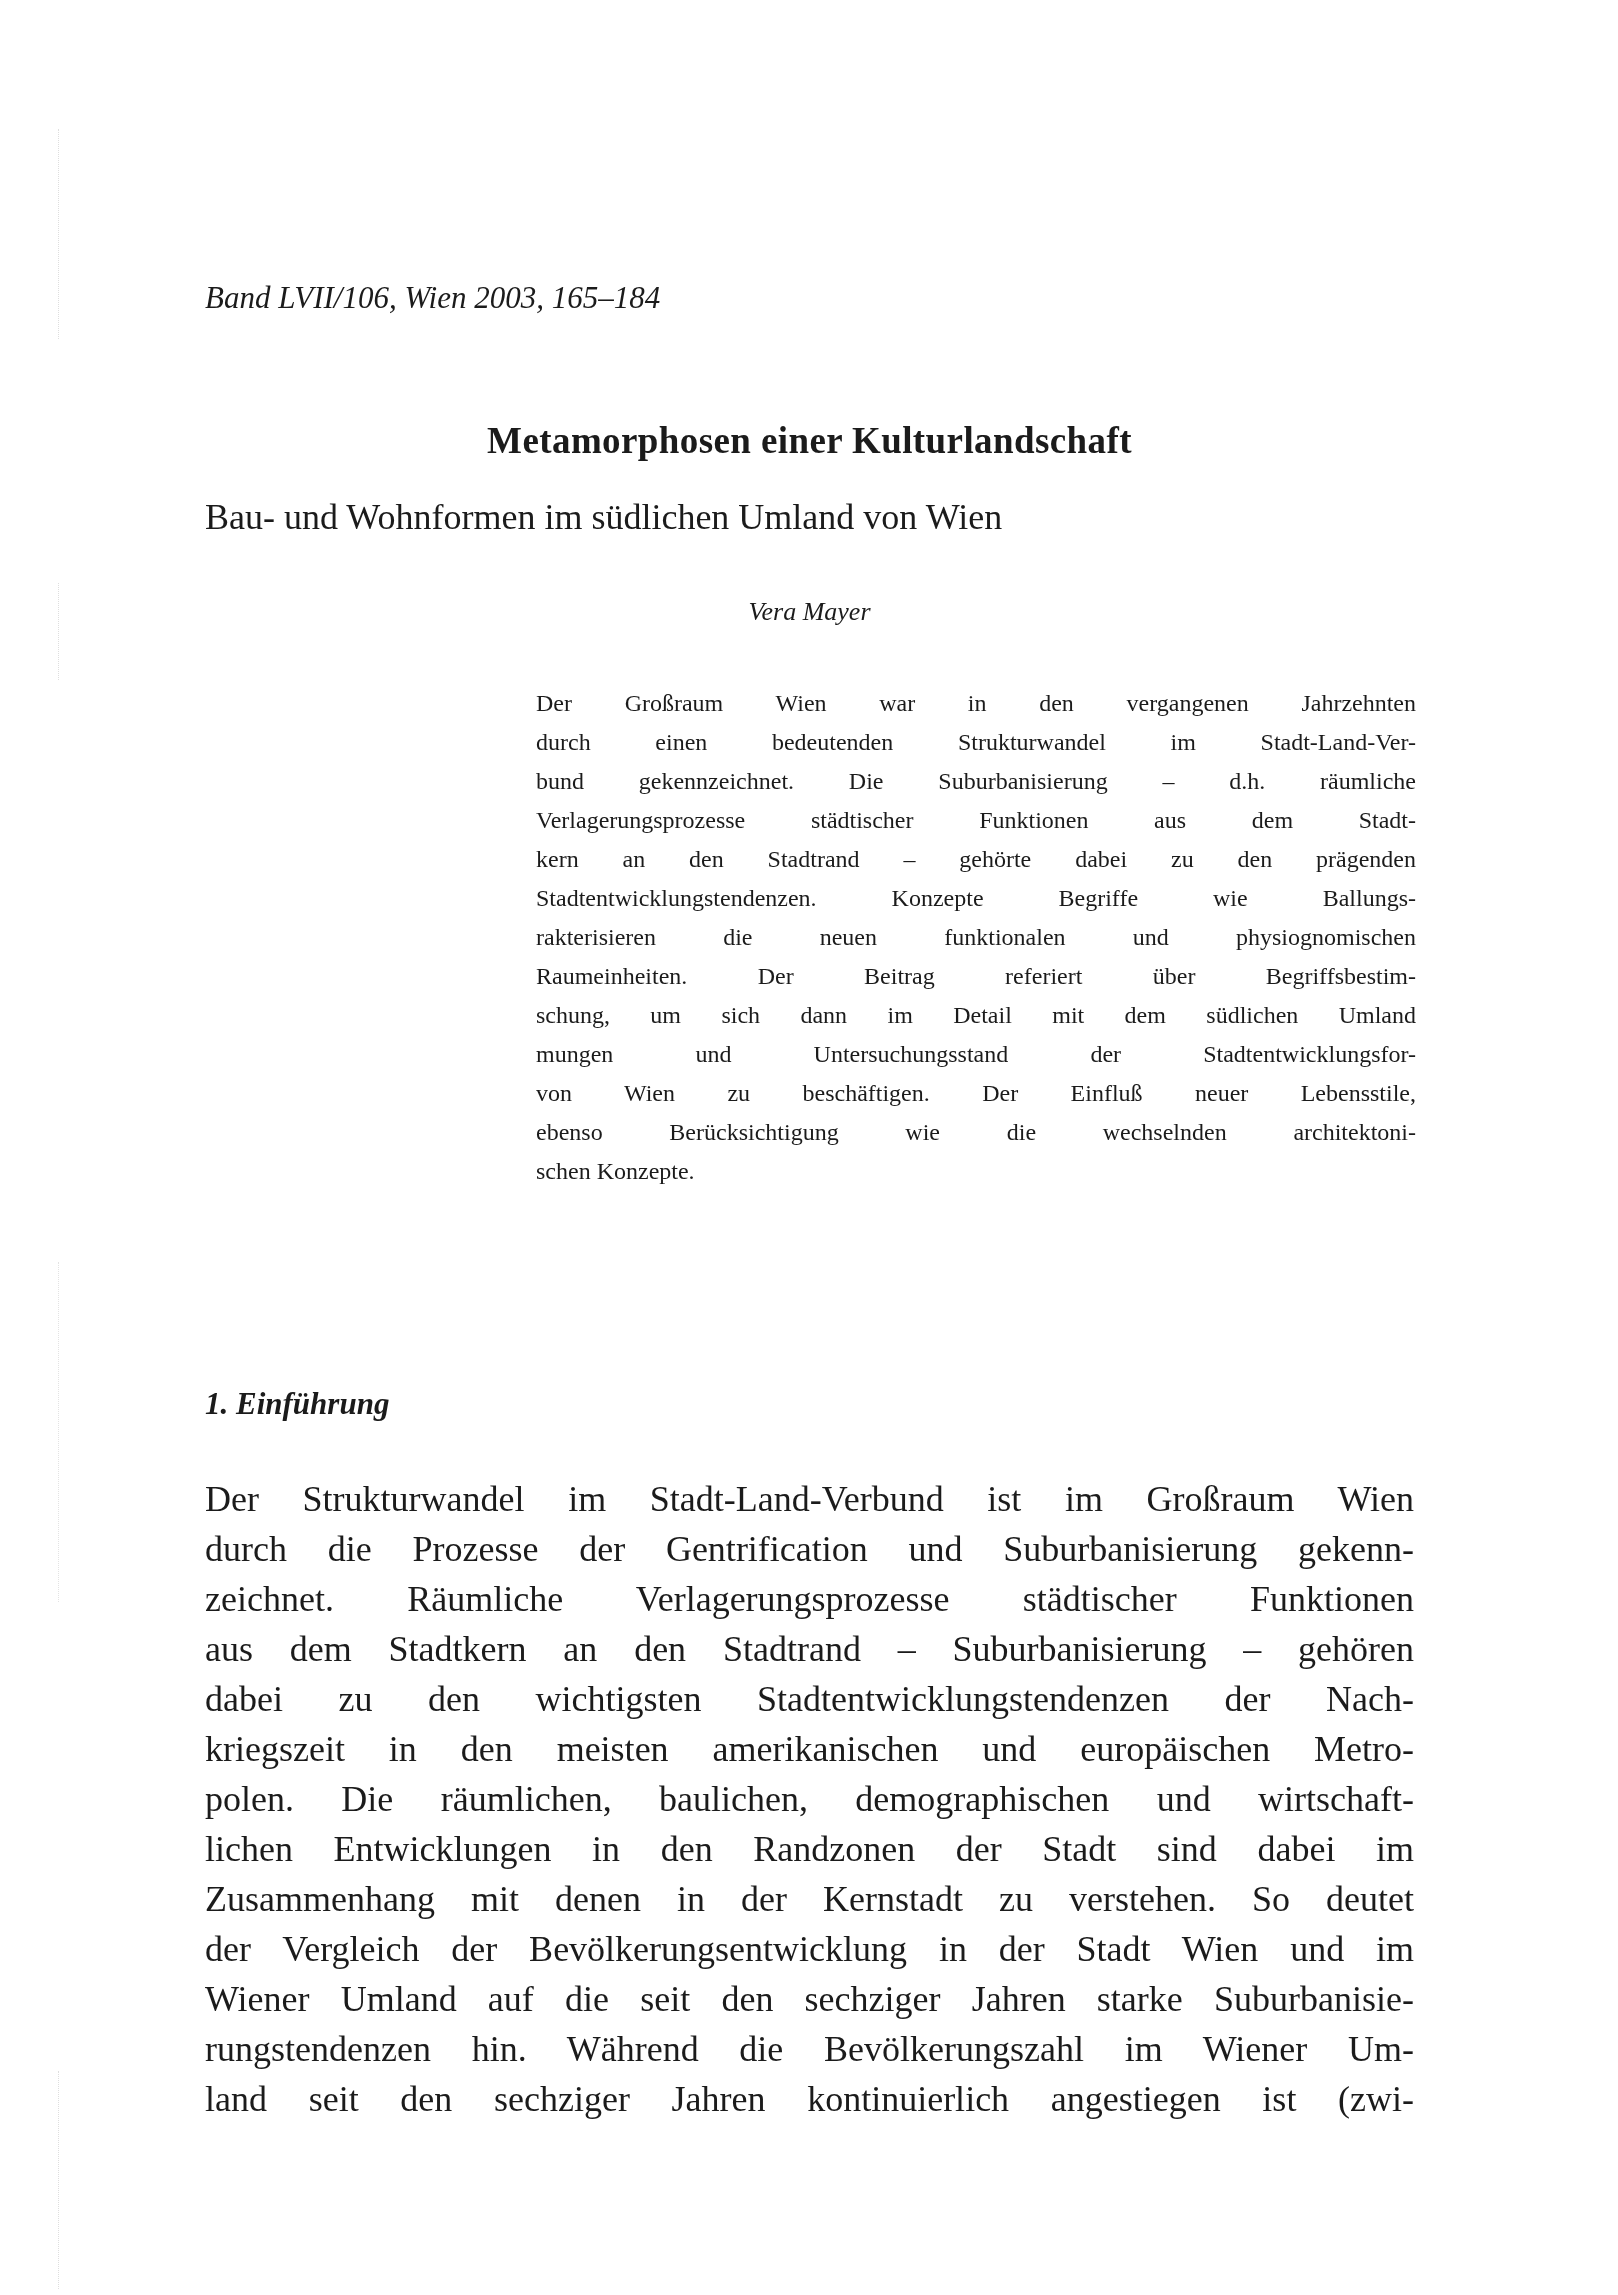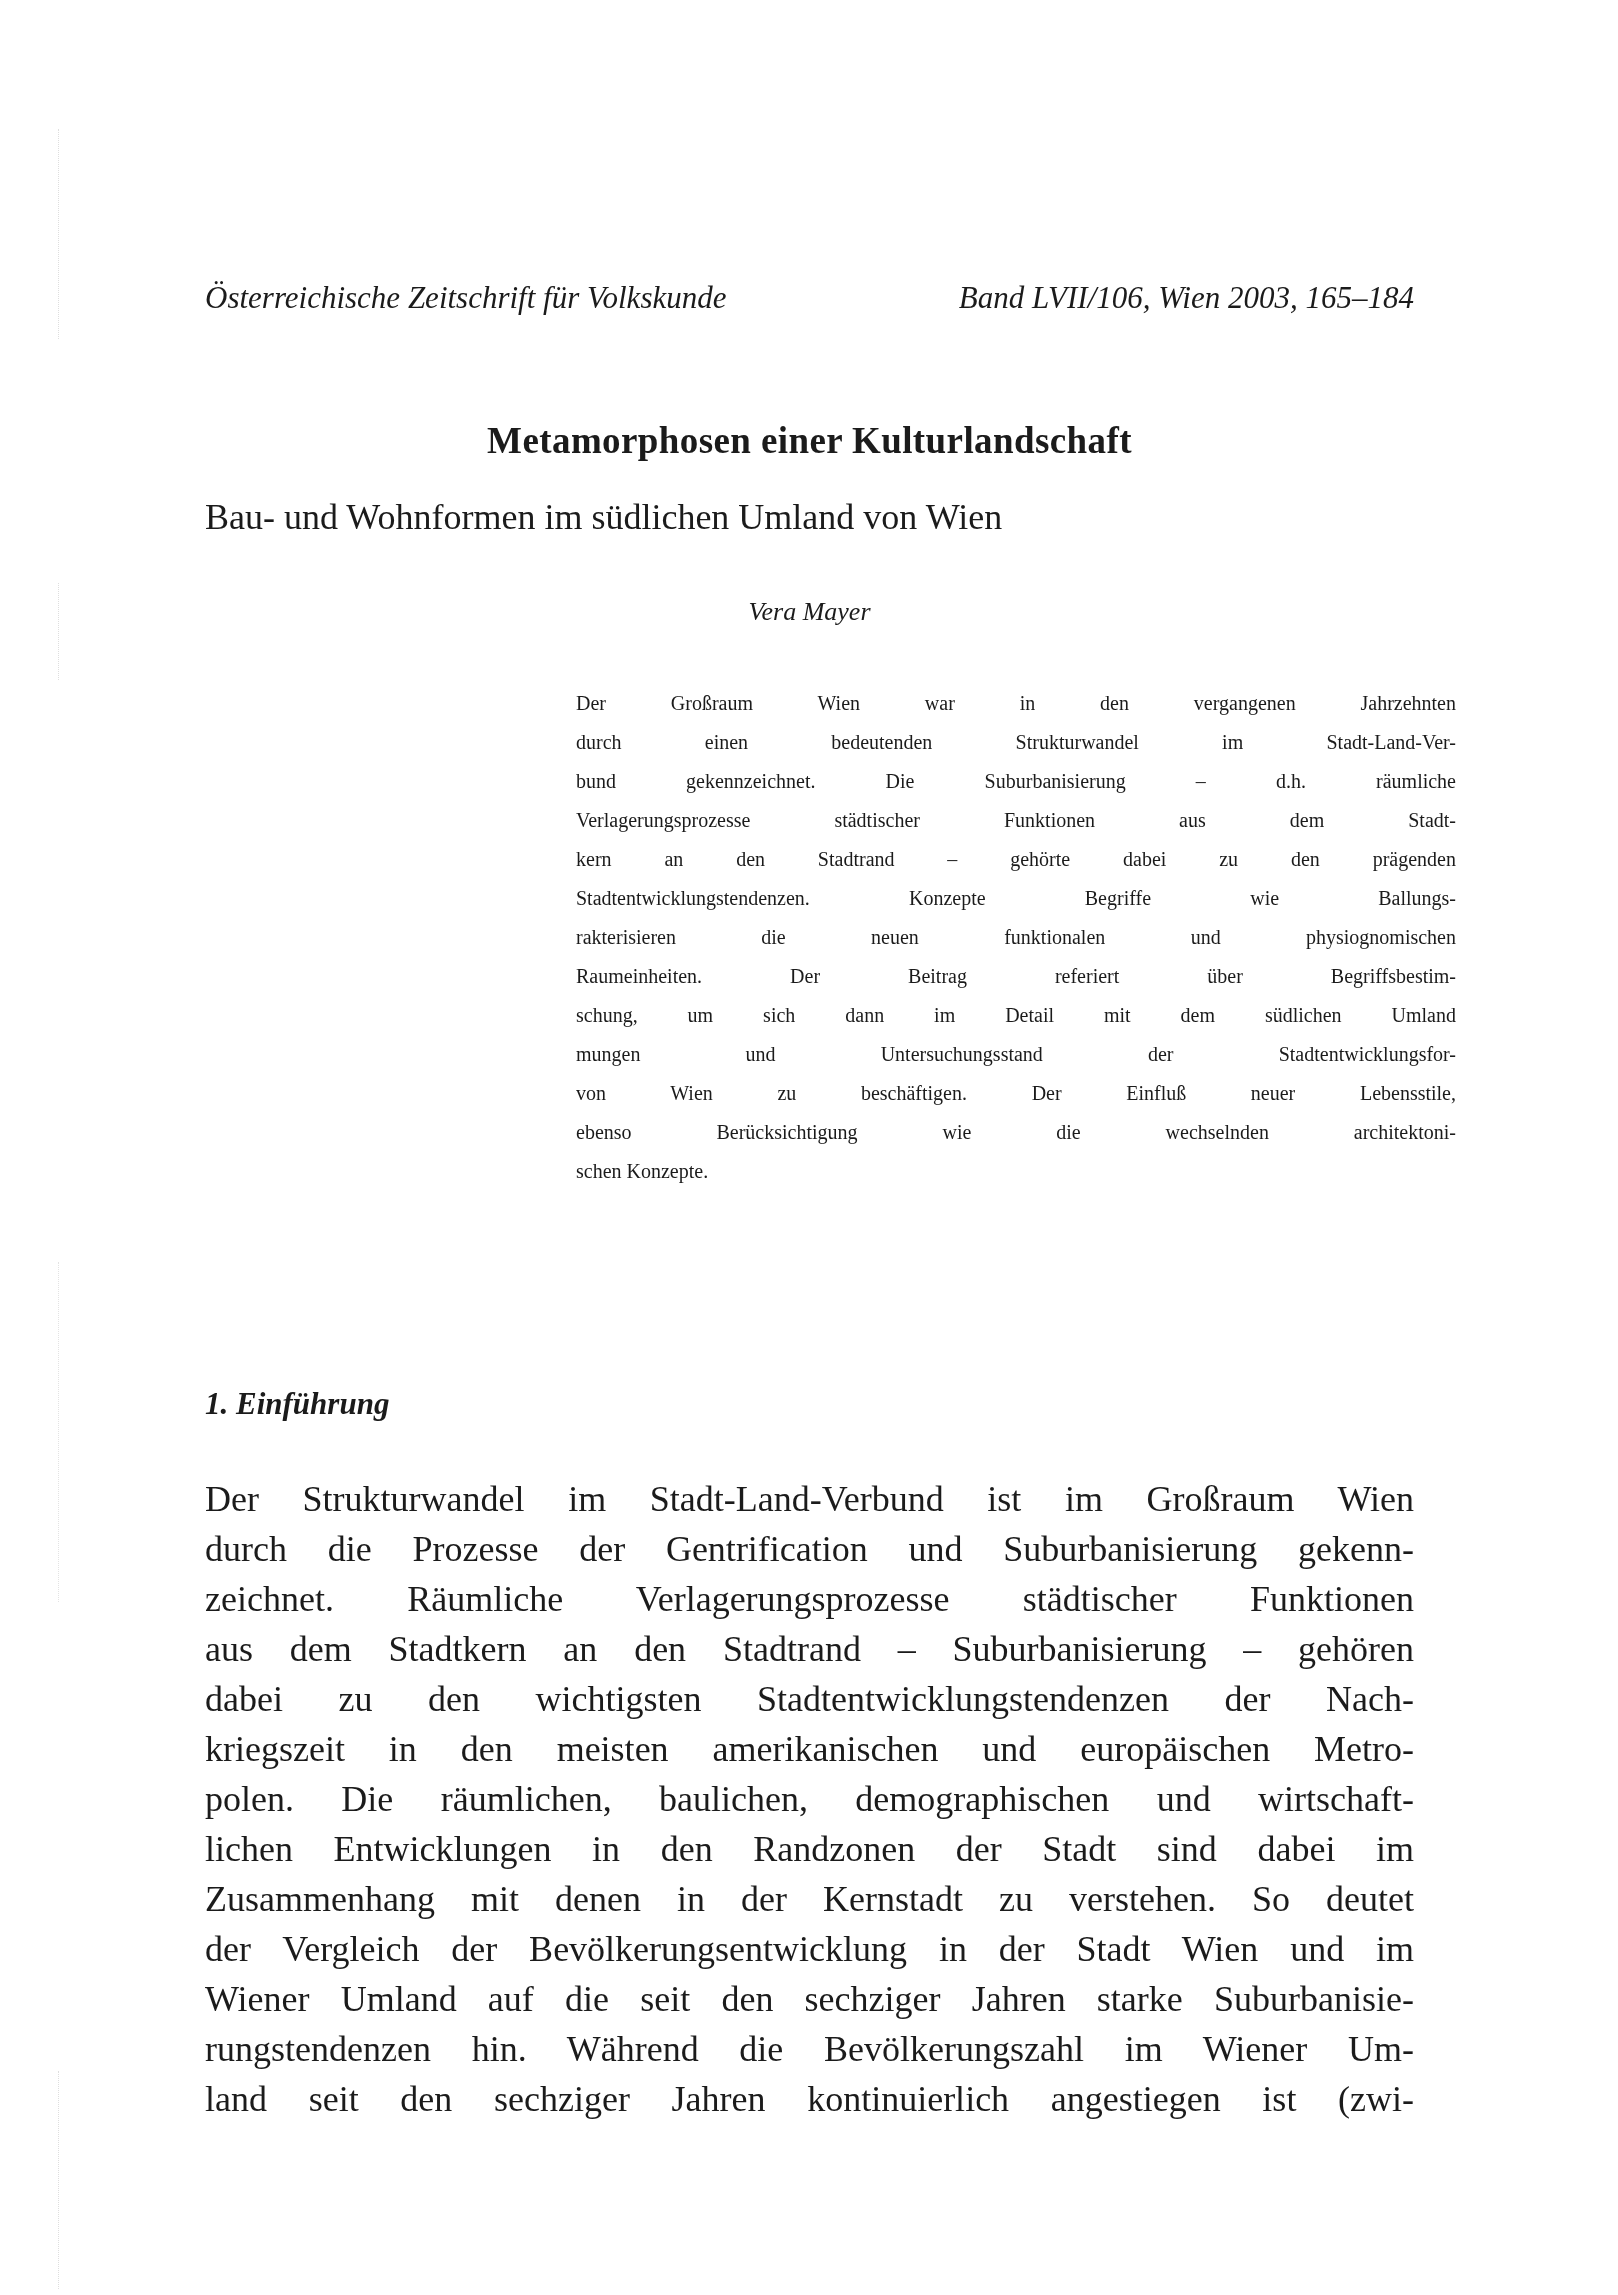--- a/index.html
+++ b/index.html
@@ -64,22 +64,21 @@
     top: 597px;
     text-align: center;
     font-style: italic;
     font-size: 26px;
   }
   .abstract {
     position: absolute;
     left: 536px;
     width: 880px;
     top: 684px;
-    font-size: 20px;
-    margin-left: 40px;
+    font-size: 24px;
   }
   .abstract .line { line-height: 39px; }
   .section-heading {
     position: absolute;
     left: 205px;
     top: 1386px;
     font-style: italic;
     font-size: 31px;
   }
   .body-paragraph {
@@ -102,21 +101,20 @@
 <body>
 
 <div class="page">
 
   <div class="artifact a1"></div>
   <div class="artifact a2"></div>
   <div class="artifact a3"></div>
   <div class="artifact a4"></div>
 
   <div class="journal-header">
-    <span>Österreichische Zeitschrift für Volkskunde</span>
     <span>Band LVII/106, Wien 2003, 165–184</span>
   </div>
 
   <h1 class="article-title">Metamorphosen einer Kulturlandschaft</h1>
 
   <div class="article-subtitle">Bau- und Wohnformen im südlichen Umland von Wien</div>
 
   <div class="author-name">Vera Mayer</div>
 
   <div class="abstract">

